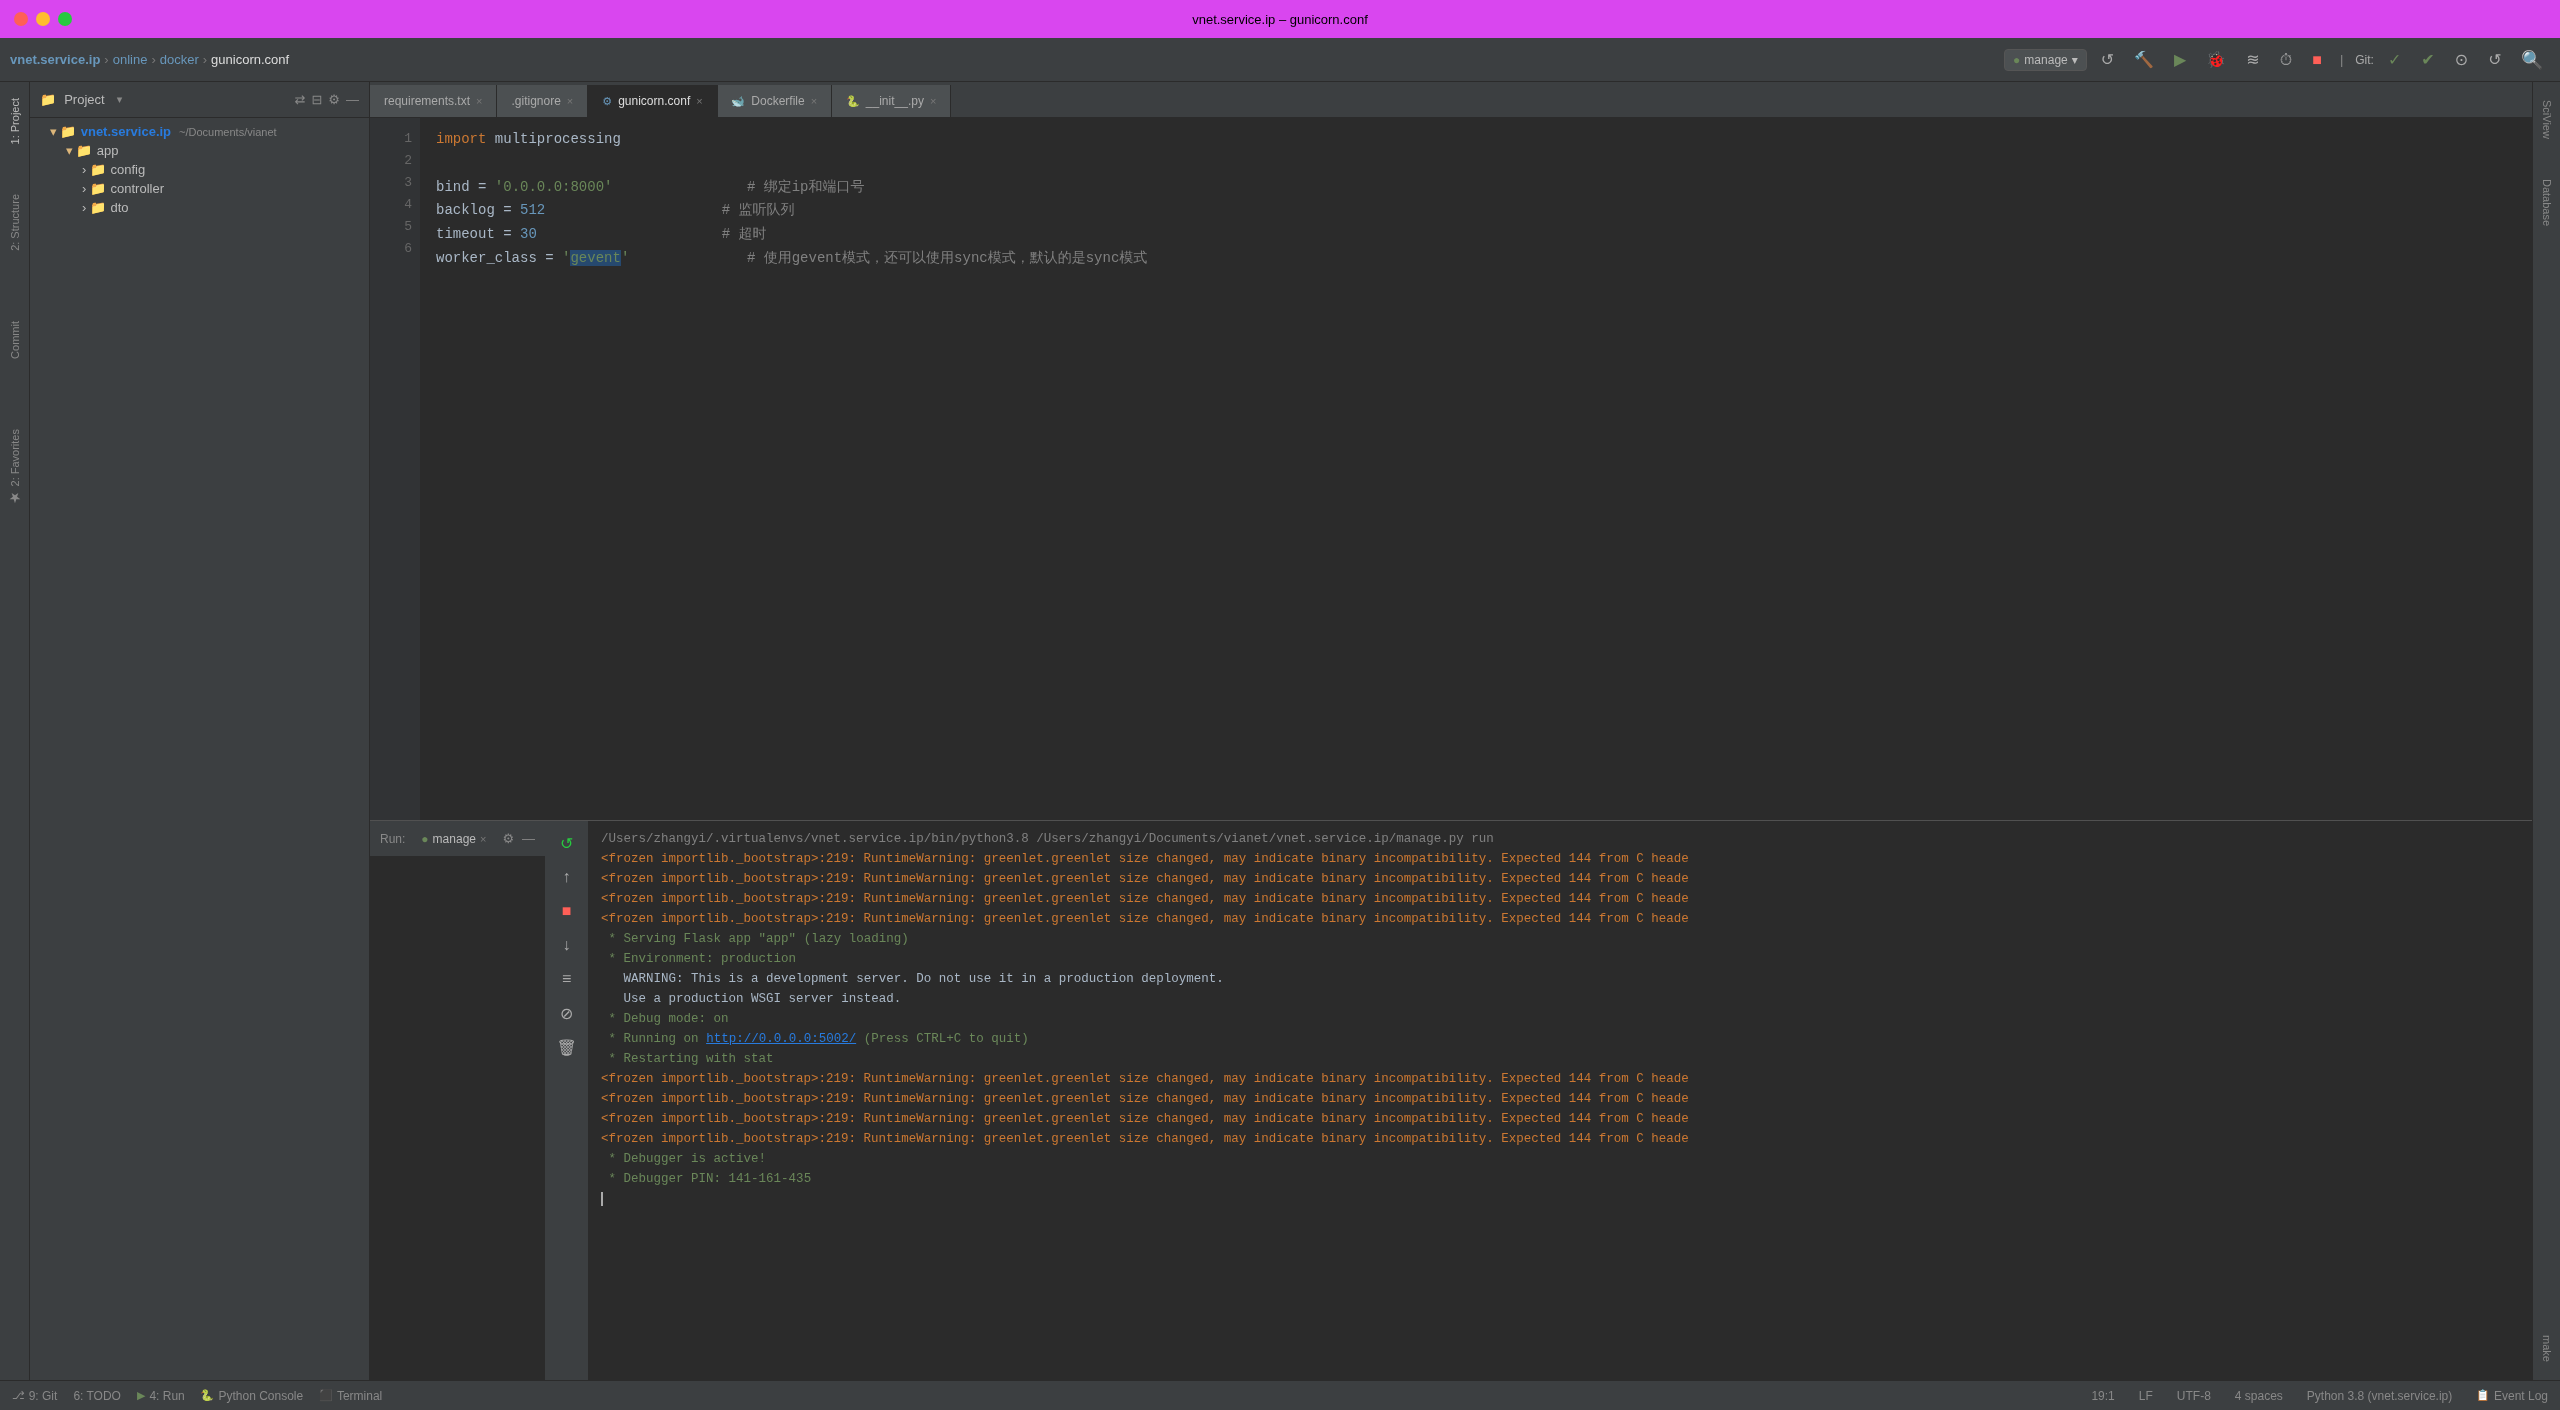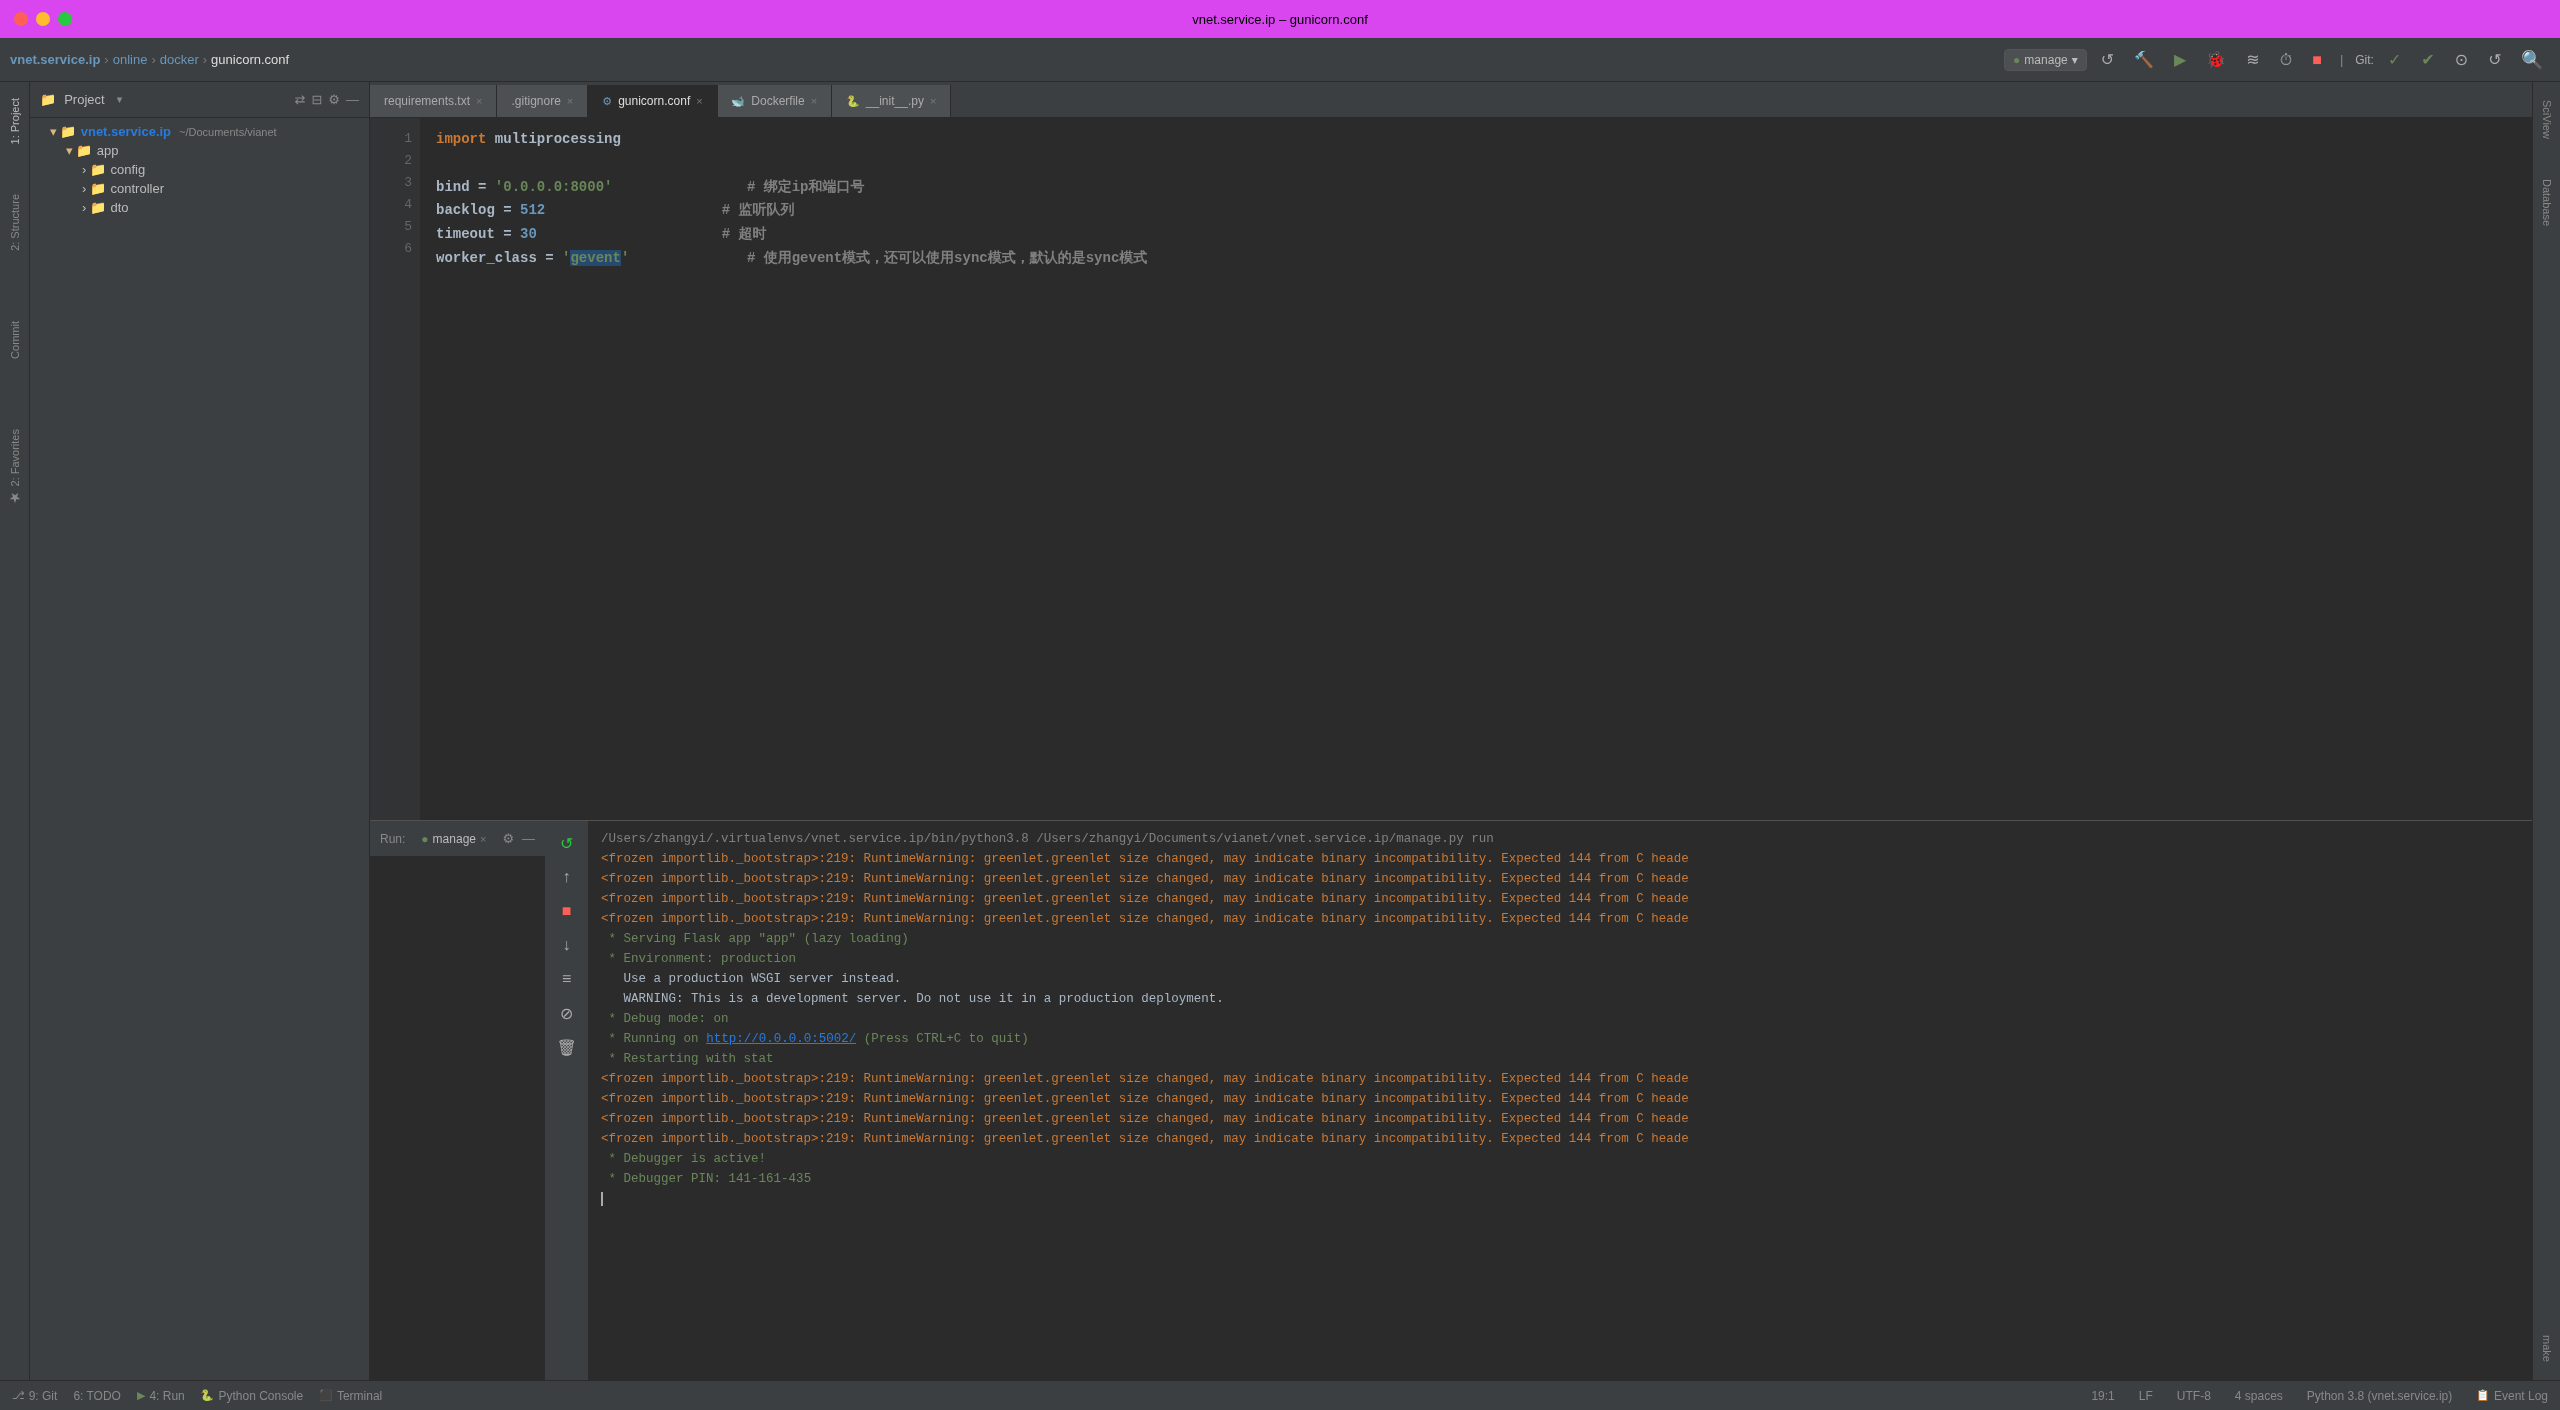--- a/index.html
+++ b/index.html
@@ -215,21 +215,20 @@
     .code-area {
       flex: 1;
       padding: 10px 16px;
       overflow: auto;
       line-height: 1.7;
       color: #a9b7c6;
     }
     .code-line {
       white-space: pre;
       min-height: 1.7em;
-      font-weight: bold;
     }
     .kw { color: #cc7832; }
     .str { color: #6a8759; }
     .num { color: #6897bb; }
     .comment { color: #808080; }
     .var { color: #a9b7c6; }
     .hl-str { background: #26496f; color: #6a8759; }
 
     
     #run-panel {
@@ -533,22 +532,22 @@
             <button class="run-ctrl-btn" title="Clear All">🗑</button>
           </div>
           <div id="run-output">
             <div class="run-line run-path">/Users/zhangyi/.virtualenvs/vnet.service.ip/bin/python3.8 /Users/zhangyi/Documents/vianet/vnet.service.ip/manage.py run</div>
             <div class="run-line run-warning">&lt;frozen importlib._bootstrap&gt;:219: RuntimeWarning: greenlet.greenlet size changed, may indicate binary incompatibility. Expected 144 from C heade</div>
             <div class="run-line run-warning">&lt;frozen importlib._bootstrap&gt;:219: RuntimeWarning: greenlet.greenlet size changed, may indicate binary incompatibility. Expected 144 from C heade</div>
             <div class="run-line run-warning">&lt;frozen importlib._bootstrap&gt;:219: RuntimeWarning: greenlet.greenlet size changed, may indicate binary incompatibility. Expected 144 from C heade</div>
             <div class="run-line run-warning">&lt;frozen importlib._bootstrap&gt;:219: RuntimeWarning: greenlet.greenlet size changed, may indicate binary incompatibility. Expected 144 from C heade</div>
             <div class="run-line run-star"> * Serving Flask app "app" (lazy loading)</div>
             <div class="run-line run-star"> * Environment: production</div>
+            <div class="run-line">   WARNING: This is a development server. Do not use it in a production deployment.</div>
             <div class="run-line">   Use a production WSGI server instead.</div>
-            <div class="run-line">   WARNING: This is a development server. Do not use it in a production deployment.</div>
             <div class="run-line run-star"> * Debug mode: on</div>
             <div class="run-line"><span class="run-star"> * Running on </span><span class="run-link">http://0.0.0.0:5002/</span><span class="run-star"> (Press CTRL+C to quit)</span></div>
             <div class="run-line run-star"> * Restarting with stat</div>
             <div class="run-line run-warning">&lt;frozen importlib._bootstrap&gt;:219: RuntimeWarning: greenlet.greenlet size changed, may indicate binary incompatibility. Expected 144 from C heade</div>
             <div class="run-line run-warning">&lt;frozen importlib._bootstrap&gt;:219: RuntimeWarning: greenlet.greenlet size changed, may indicate binary incompatibility. Expected 144 from C heade</div>
             <div class="run-line run-warning">&lt;frozen importlib._bootstrap&gt;:219: RuntimeWarning: greenlet.greenlet size changed, may indicate binary incompatibility. Expected 144 from C heade</div>
             <div class="run-line run-warning">&lt;frozen importlib._bootstrap&gt;:219: RuntimeWarning: greenlet.greenlet size changed, may indicate binary incompatibility. Expected 144 from C heade</div>
             <div class="run-line run-star"> * Debugger is active!</div>
             <div class="run-line run-star"> * Debugger PIN: 141-161-435</div>
             <div class="run-line"><span class="run-cursor"></span></div>

